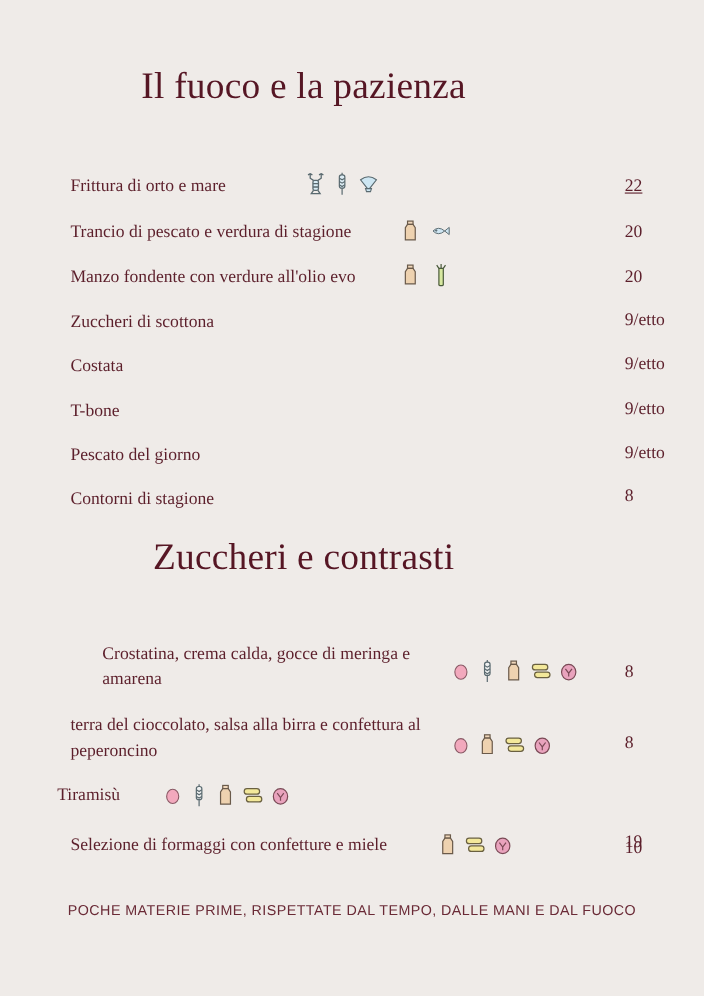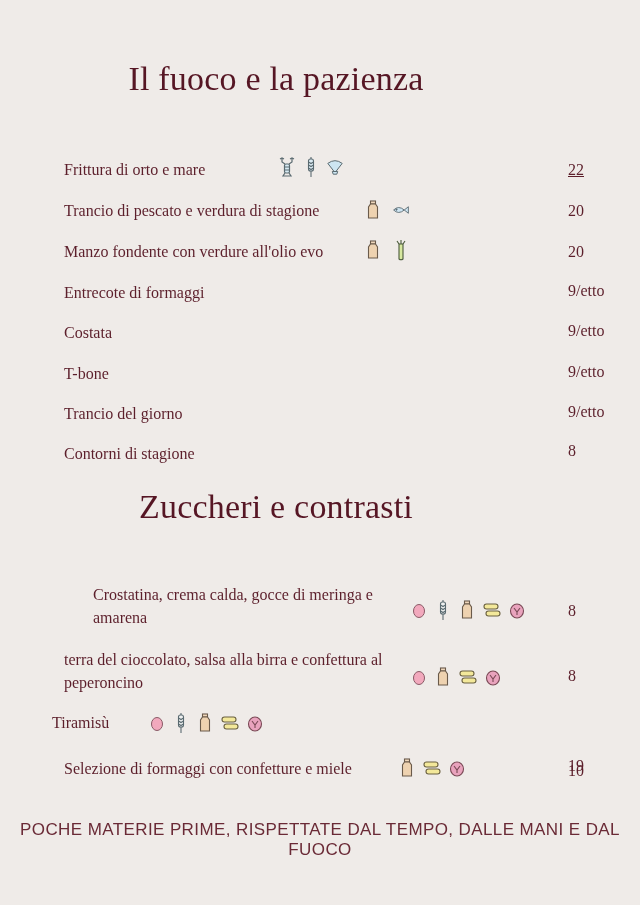--- a/index.html
+++ b/index.html
@@ -65,21 +65,21 @@
       height: 22px;
       margin-right: 6px;
     }
     .icon svg { display: block; }
     .footer {
       position: absolute;
       left: 0;
       width: 640px;
       top: 820px;
       text-align: center;
-      font-size: 17px;
+      font-size: 13px;
       letter-spacing: 0.4px;
       color: #6a2a36;
       font-family: "Liberation Sans", "DejaVu Sans", sans-serif;
     }
   </style>
 </head>
 <body>
 
 <h1 class="section-title" style="top:60px;">Il fuoco e la pazienza</h1>
 
@@ -159,36 +159,36 @@
             <path d="M2 2 L4 5 M6 1 V5 M10 2 L8 5"></path>
             <path d="M4 5 H8 V20 Q6 21.5 4 20 Z" fill="#d7e8a0"></path>
           </g>
         </svg>
     </span>
   </div>
   <span class="item-price" style="top:2px;">20</span>
 </div>
 
 <div class="item" style="top:281px;">
-  <span class="item-name">Entrecote di formaggi</span>
+  <span class="item-name">Zuccheri di scottona</span>
   <span class="item-price" style="top:0px;">9/etto</span>
 </div>
 
 <div class="item" style="top:321px;">
   <span class="item-name">Costata</span>
   <span class="item-price" style="top:0px;">9/etto</span>
 </div>
 
 <div class="item" style="top:362px;">
   <span class="item-name">T-bone</span>
   <span class="item-price" style="top:0px;">9/etto</span>
 </div>
 
 <div class="item" style="top:402px;">
-  <span class="item-name">Trancio del giorno</span>
+  <span class="item-name">Pescato del giorno</span>
   <span class="item-price" style="top:0px;">9/etto</span>
 </div>
 
 <div class="item" style="top:442px;">
   <span class="item-name">Contorni di stagione</span>
   <span class="item-price" style="top:-1px;">8</span>
 </div>
 
 <h1 class="section-title" style="top:488px;">Zuccheri e contrasti</h1>
 

